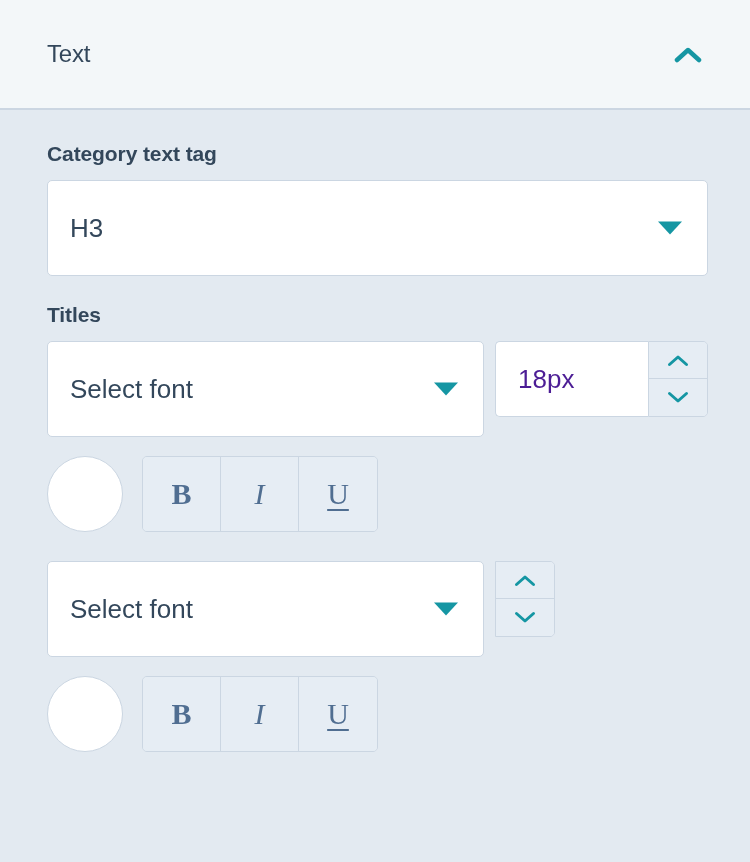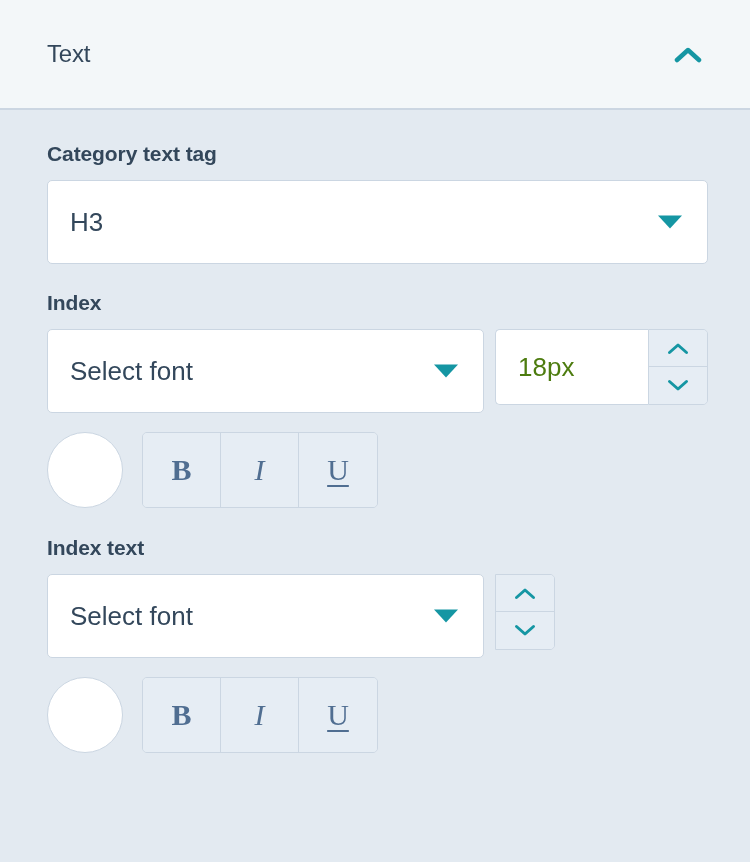--- a/index.html
+++ b/index.html
@@ -74,21 +74,21 @@
     line-height: 1;
     margin-bottom: 16px;
   }
 
   
   .select-box {
     position: relative;
     background: #ffffff;
     border: 1px solid #cbd6e2;
     border-radius: 5px;
-    height: 84px;
+    height: 96px;
     display: flex;
     align-items: center;
     padding: 0 22px;
     cursor: pointer;
   }
 
   .select-value {
     font-size: 26px;
     color: #33475b;
     line-height: 1;
@@ -120,21 +120,21 @@
   }
 
   .size-input {
     flex: 1 1 auto;
     background: #ffffff;
     border: 1px solid #cbd6e2;
     border-right: none;
     border-radius: 5px 0 0 5px;
     font-family: "Liberation Sans", sans-serif;
     font-size: 26px;
-    color: #4d7c0f;
+    color: #4c1d95;
     padding: 0 22px;
     outline: none;
     width: 100%;
     min-width: 0;
   }
 
   .size-input::placeholder {
     color: #33475b;
     opacity: 1;
   }
@@ -246,21 +246,21 @@
           <svg width="26" height="15" viewBox="0 0 26 15">
               <path d="M1 1 H25 L13 14 Z" fill="#1596a3"></path>
             </svg>
         </span>
       </div>
     </div>
 
     <div class="spacer-1"></div>
 
     <div class="field-group">
-      <div class="field-label">Index</div>
+      <div class="field-label">Titles</div>
 
       <div class="font-row">
         <div class="select-box select-font">
           <span class="select-value">Select font</span>
           <span class="select-caret">
             <svg width="26" height="15" viewBox="0 0 26 15">
                 <path d="M1 1 H25 L13 14 Z" fill="#1596a3"></path>
               </svg>
           </span>
         </div>
@@ -292,21 +292,20 @@
           <button class="format-btn bold">B</button>
           <button class="format-btn italic">I</button>
           <button class="format-btn underline">U</button>
         </div>
       </div>
     </div>
 
     <div class="spacer-2"></div>
 
     <div class="field-group">
-      <div class="field-label">Index text</div>
 
       <div class="font-row">
         <div class="select-box select-font">
           <span class="select-value">Select font</span>
           <span class="select-caret">
             <svg width="26" height="15" viewBox="0 0 26 15">
                 <path d="M1 1 H25 L13 14 Z" fill="#1596a3"></path>
               </svg>
           </span>
         </div>

